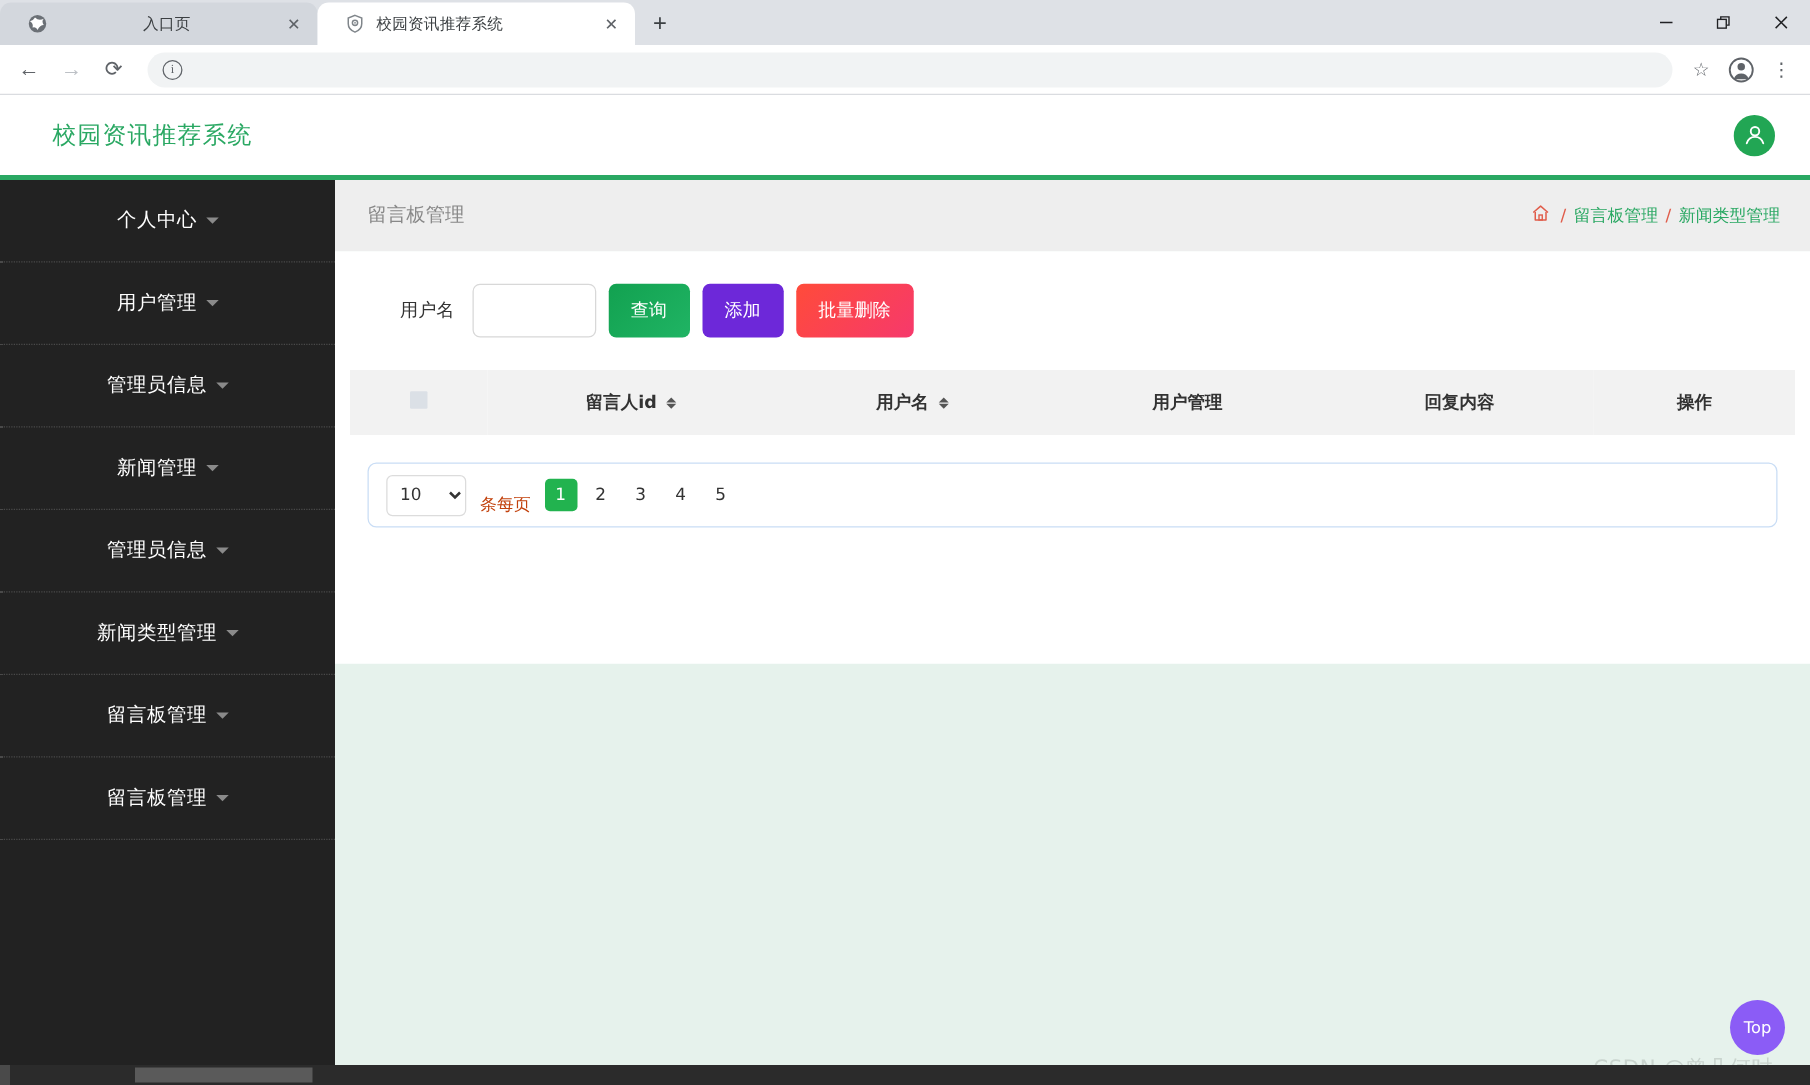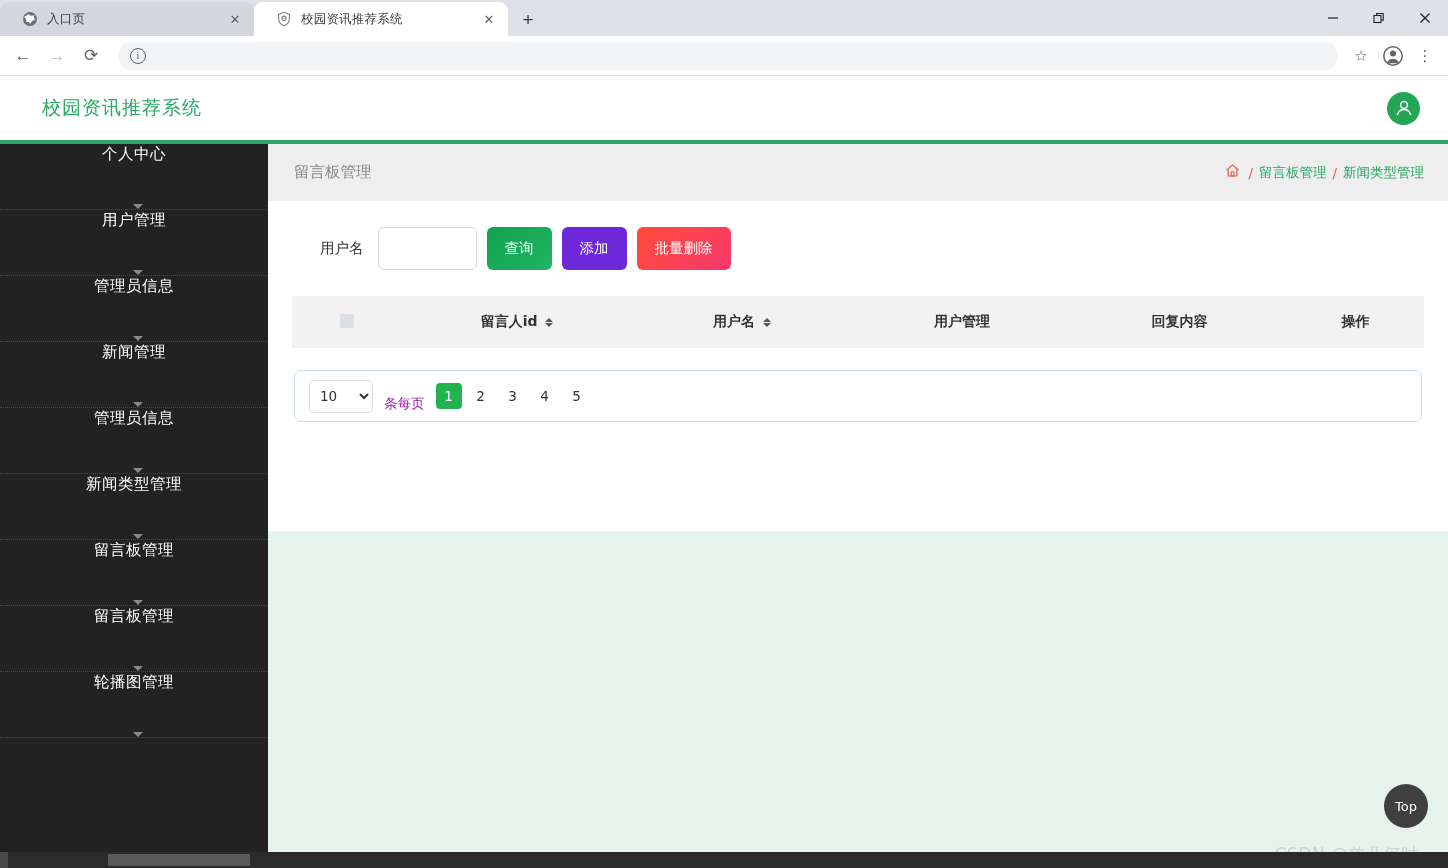--- a/index.html
+++ b/index.html
@@ -17,21 +17,21 @@
   .tabstrip {
     height: 36px; background: #dee1e6;
     display: flex; align-items: flex-end; position: relative;
   }
   .tab {
     height: 34px; display: flex; align-items: center;
     padding: 0 10px 0 22px; position: relative;
     font-size: 12.5px; color: #3c4043;
     border-top-left-radius: 9px; border-top-right-radius: 9px;
   }
-  .tab.inactive { width: 254px; background: #d3d7dd; }
+  .tab.inactive { width: 254px; background: #d3d7dd; text-align: center; }
   .tab.active   { width: 254px; background: #ffffff; }
   .tab-favicon {
     width: 16px; height: 16px; margin-right: 9px; flex: 0 0 16px;
     display: flex; align-items: center; justify-content: center;
   }
   .tab-title {
     flex: 1 1 auto; white-space: nowrap; overflow: hidden;
     text-overflow: ellipsis; font-size: 12.5px; color: #3c4043;
     letter-spacing: .2px;
   }
@@ -106,23 +106,22 @@
   .greenbar { height: 4px; background: #2aa863; }
 
   .body-row { display: flex; height: 724px; }
 
   .sidebar {
     width: 268px; flex: 0 0 268px; background: #222222;
     padding-top: 0; overflow: hidden;
   }
   .menu-item {
     height: 66px; display: flex; align-items: center;
-    justify-content: space-between; position: relative;
+    justify-content: center; position: relative;
     border-bottom: 1px dotted #4a4a4a;
-    flex-direction: column;
   }
   .menu-label {
     color: #ffffff; font-size: 15.5px; letter-spacing: .5px;
     font-family: "DejaVu Sans", sans-serif;
   }
   .menu-caret {
     margin-left: 7px; width: 0; height: 0;
     border-left: 5px solid transparent;
     border-right: 5px solid transparent;
     border-top: 5px solid #8a8a8a;
@@ -170,21 +169,21 @@
   .btn {
     height: 43px; border: none; border-radius: 6px; color: #ffffff;
     font-size: 14.5px; padding: 0 18px; margin-left: 10px;
     cursor: pointer; font-family: "DejaVu Sans", sans-serif;
     display: flex; align-items: center; justify-content: center;
   }
   .btn-query  { background: linear-gradient(135deg,#12a150,#20b464); }
   .btn-add    { background: #6d28d9; }
   .btn-delete { background: linear-gradient(135deg,#ff4b3a,#f6396c); }
 
-  .table-wrap { padding: 0 24px; }
+  .table-wrap { padding: 0 12px; }
   .data-table { width: 100%; border-collapse: collapse; }
   .data-table th {
     background: #f2f2f2; height: 52px; font-weight: bold;
     font-size: 14px; color: #333333; text-align: center;
     font-family: "DejaVu Sans", sans-serif;
   }
   .hdr-check {
     width: 14px; height: 14px; background: #dbe0e6;
     display: inline-block; border-radius: 1px;
   }
@@ -205,35 +204,35 @@
     border-radius: 7px; background: #ffffff; height: 52px;
     display: flex; align-items: center; padding: 0 14px;
   }
   .page-size-select {
     width: 64px; height: 33px; border: 1px solid #dcdcdc;
     border-radius: 5px; background: #ffffff; font-size: 13.5px;
     padding: 0 6px; color: #333333; outline: none;
     font-family: "DejaVu Sans", sans-serif;
   }
   .pager-label {
-    font-size: 13.5px; color: #a21caf; margin: 16px 11px 0 11px;
+    font-size: 13.5px; color: #c2410c; margin: 16px 11px 0 11px;
     font-family: "DejaVu Sans", sans-serif;
   }
   .page-num {
     min-width: 26px; height: 26px; margin-right: 6px;
     display: inline-flex; align-items: center; justify-content: center;
     font-size: 13.5px; color: #333333; border-radius: 4px;
     padding: 0 7px; font-family: "DejaVu Sans", sans-serif;
   }
   .page-num.active { background: #22b34f; color: #ffffff; }
 
   .top-btn {
-    position: absolute; right: 20px; bottom: 40px;
+    position: absolute; right: 20px; bottom: 24px;
     width: 44px; height: 44px; border-radius: 50%;
-    background: #404040; color: #ffffff; font-size: 13px;
+    background: #8b5cf6; color: #ffffff; font-size: 13px;
     display: flex; align-items: center; justify-content: center;
     font-family: "DejaVu Sans", sans-serif;
   }
   .watermark {
     position: absolute; right: 12px; bottom: 2px;
     font-size: 17px; color: #c9d4ce; white-space: nowrap;
     font-family: "DejaVu Sans", sans-serif; letter-spacing: .5px;
   }
 
   .hscroll {
@@ -360,24 +359,20 @@
         <div class="menu-item">
           <span class="menu-label">新闻类型管理</span>
           <span class="menu-caret"></span>
         </div>
         <div class="menu-item">
           <span class="menu-label">留言板管理</span>
           <span class="menu-caret"></span>
         </div>
         <div class="menu-item">
           <span class="menu-label">留言板管理</span>
-          <span class="menu-caret"></span>
-        </div>
-        <div class="menu-item">
-          <span class="menu-label">轮播图管理</span>
           <span class="menu-caret"></span>
         </div>
       </div>
 
       <div class="content">
 
         <div class="content-head">
           <div class="content-title">留言板管理</div>
           <div class="breadcrumb">
             <span class="bc-home">

